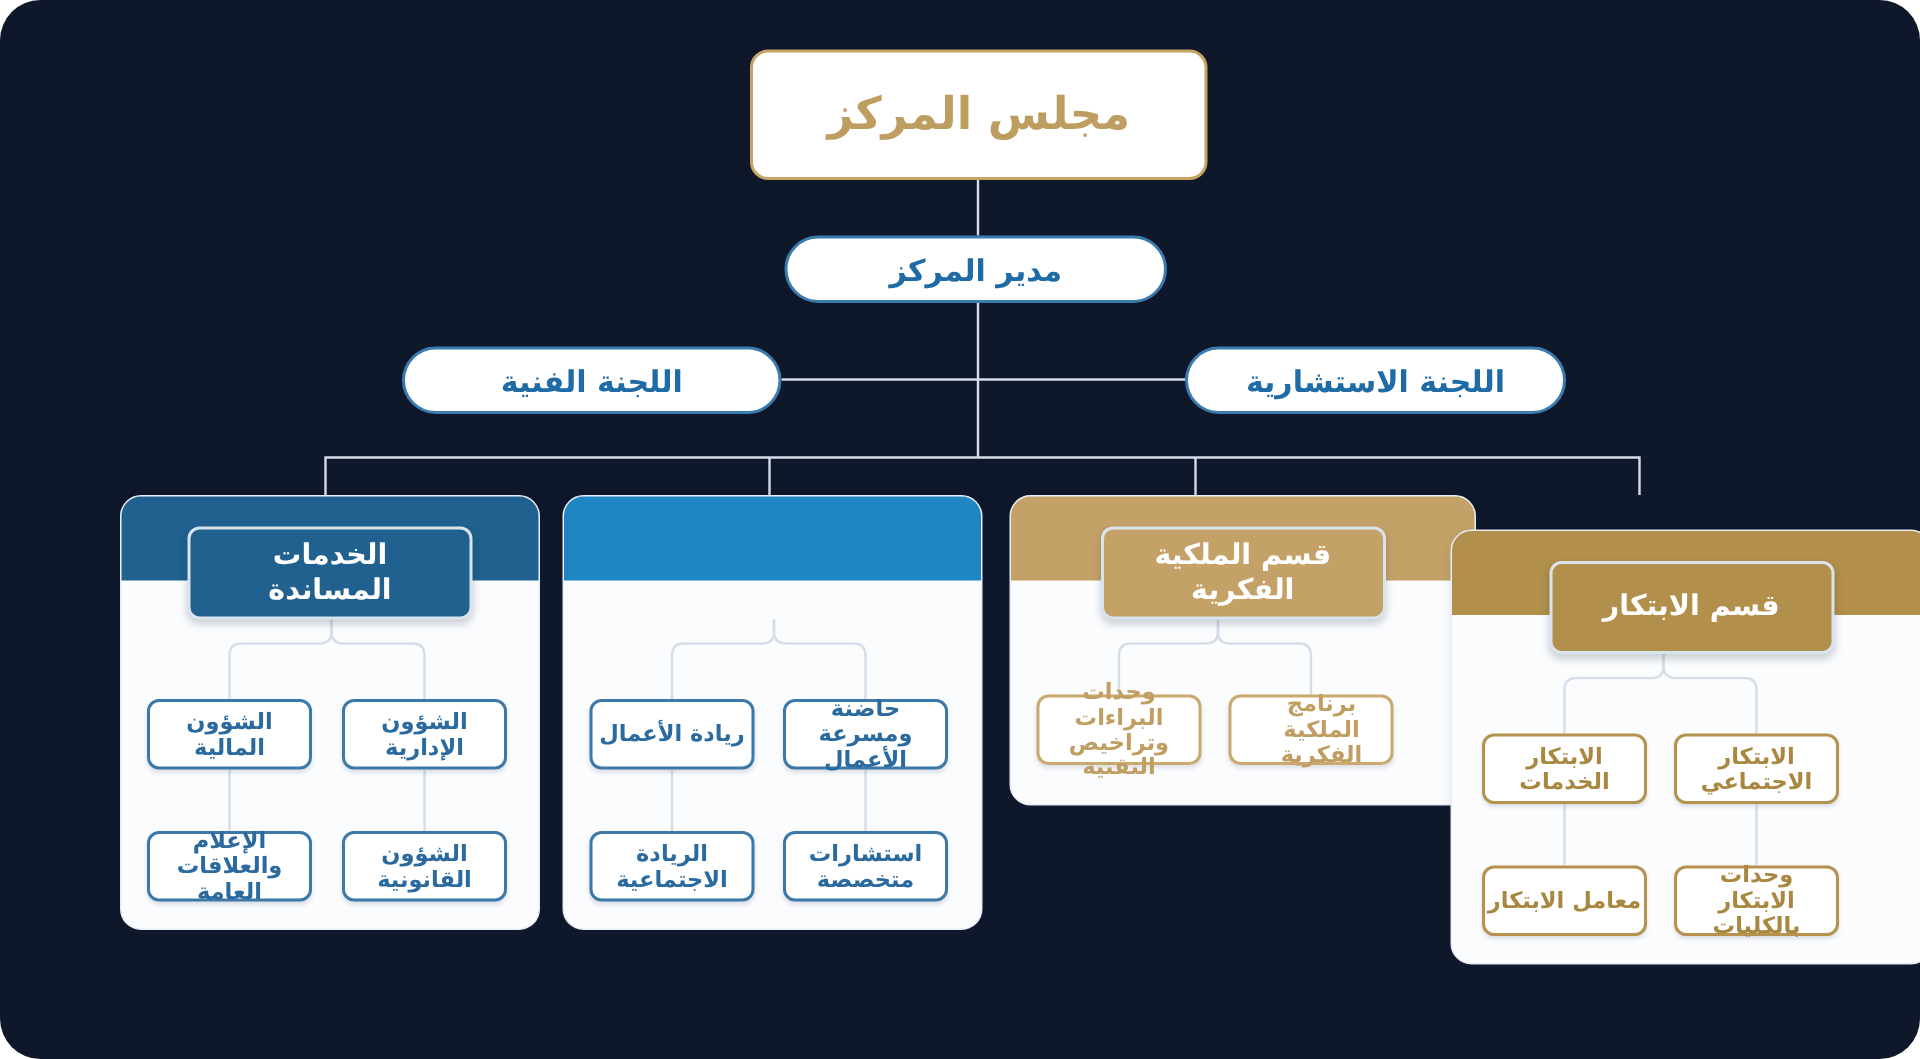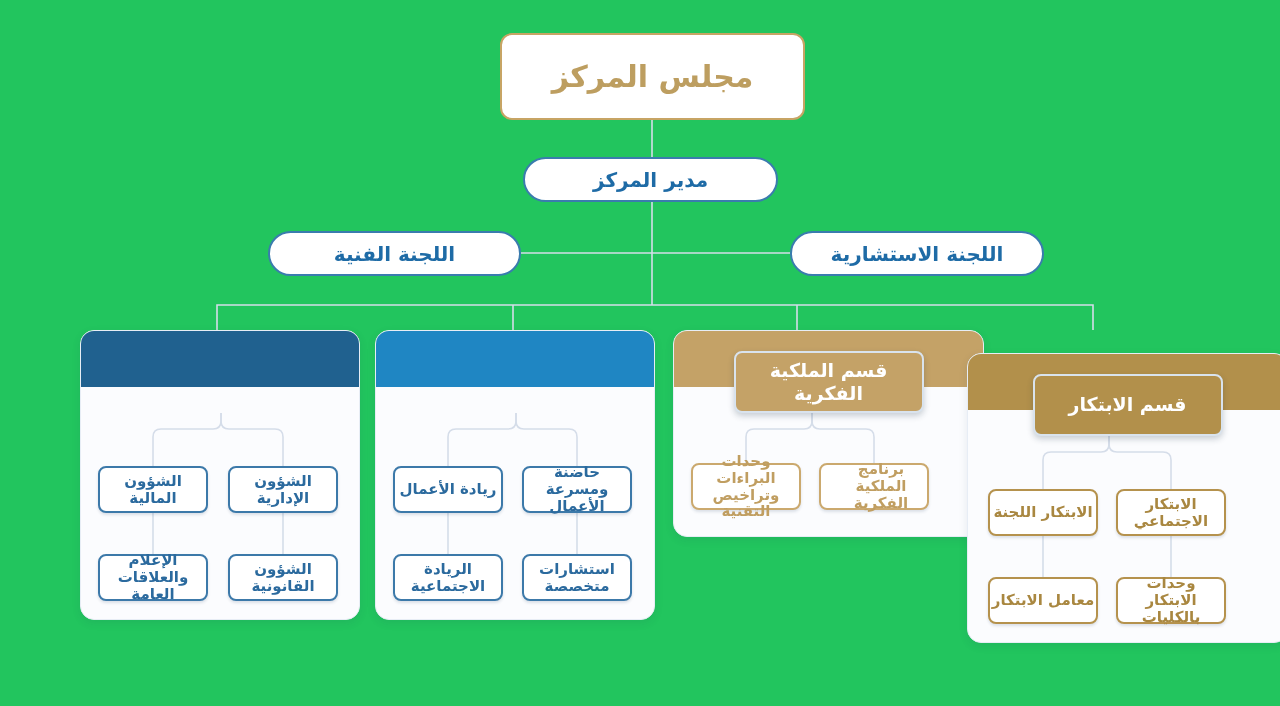--- a/index.html
+++ b/index.html
@@ -1,18 +1,18 @@
 <!DOCTYPE html>
 <html lang="ar"><head>
 <meta charset="utf-8">
 <style>
   html,body{margin:0;padding:0;background:#fff;}
   .canvas{
-    position:relative;width:1280px;height:706px;background:#22c55e;
-    font-family:"DejaVu Sans", sans-serif;overflow:hidden;direction:rtl;
+    position:relative;width:1280px;height:706px;background:#0f172a;
+    font-family:"DejaVu Sans", sans-serif;overflow:hidden;direction:rtl;border-radius:27px;
   }
   .abs{position:absolute;}
   svg.wires{position:absolute;left:0;top:0;pointer-events:none;}
   .wire{stroke:#D5DDE9;stroke-width:1.6;fill:none;}
 
   
   .node{display:flex;align-items:center;justify-content:center;
         background:#ffffff;text-align:center;font-weight:bold;box-sizing:border-box;}
   .board{left:500px;top:33px;width:305px;height:87px;border:2.5px solid #C7A464;
          border-radius:12px;color:#BD9E60;font-size:30px;}
@@ -80,20 +80,24 @@
   </div>
 
   <div class="card c1" style="left:80px;top:330px;width:280px;height:290px;">
     <div class="band"></div>
     <svg class="wires" width="280" height="290">
       <path class="wire" d="M140 82 V90 Q140 98 132 98 H80 Q72 98 72 106 V135"></path>
       <path class="wire" d="M140 82 V90 Q140 98 148 98 H194 Q202 98 202 106 V135"></path>
       <path class="wire" d="M72 182 V223"></path>
       <path class="wire" d="M202 182 V223"></path>
     </svg>
+    <div class="dept-title">
+      <span>الخدمات</span>
+      <span>المساندة</span>
+    </div>
     <div class="unit colL rowA">
         <span class="txt">الشؤون المالية</span>
       </div>
     <div class="unit colR rowA">
         <span class="txt">الشؤون الإدارية</span>
       </div>
     <div class="unit colL rowB">
         <span class="txt">الإعلام والعلاقات العامة</span>
       </div>
     <div class="unit colR rowB">
@@ -146,21 +150,21 @@
     <svg class="wires" width="283" height="290">
       <path class="wire" d="M141 82 V90 Q141 98 133 98 H83 Q75 98 75 106 V135"></path>
       <path class="wire" d="M141 82 V90 Q141 98 149 98 H195 Q203 98 203 106 V135"></path>
       <path class="wire" d="M75 182 V223"></path>
       <path class="wire" d="M203 182 V223"></path>
     </svg>
     <div class="dept-title">
       <span>قسم الابتكار</span>
     </div>
     <div class="unit colL rowA">
-        <span class="txt">الابتكار اللجنة</span>
+        <span class="txt">الابتكار الخدمات</span>
       </div>
     <div class="unit colL rowB">
         <span class="txt">معامل الابتكار</span>
       </div>
     <div class="unit colR rowA">
         <span class="txt">الابتكار الاجتماعي</span>
       </div>
     <div class="unit colR rowB">
         <span class="txt">وحدات الابتكار بالكليات</span>
       </div>

